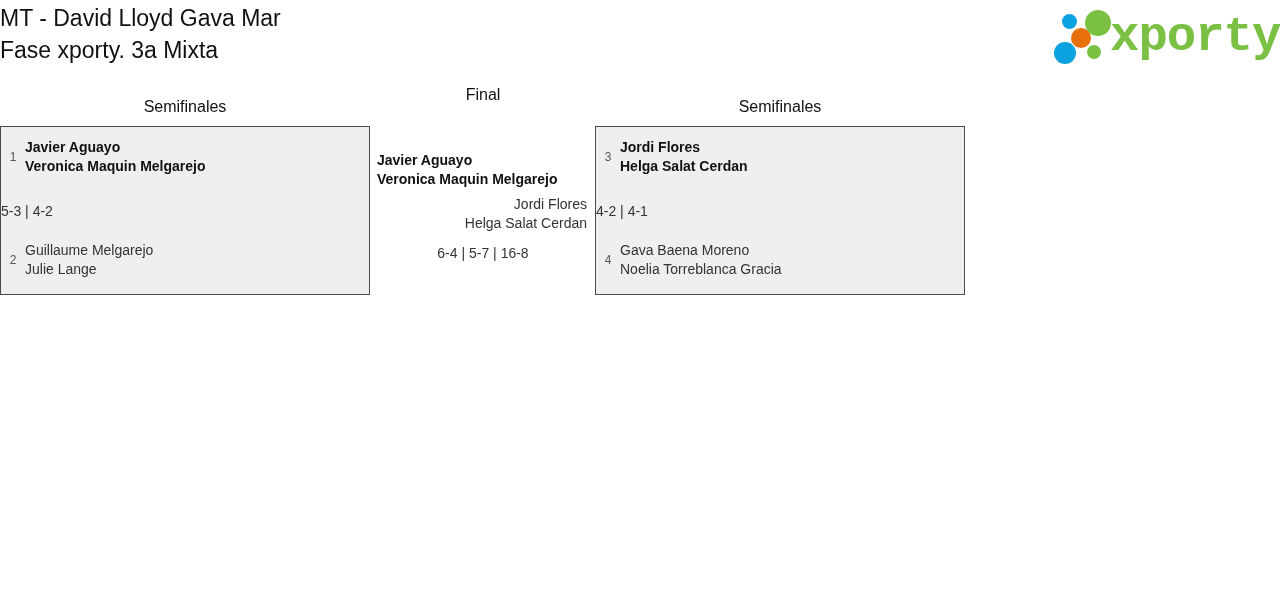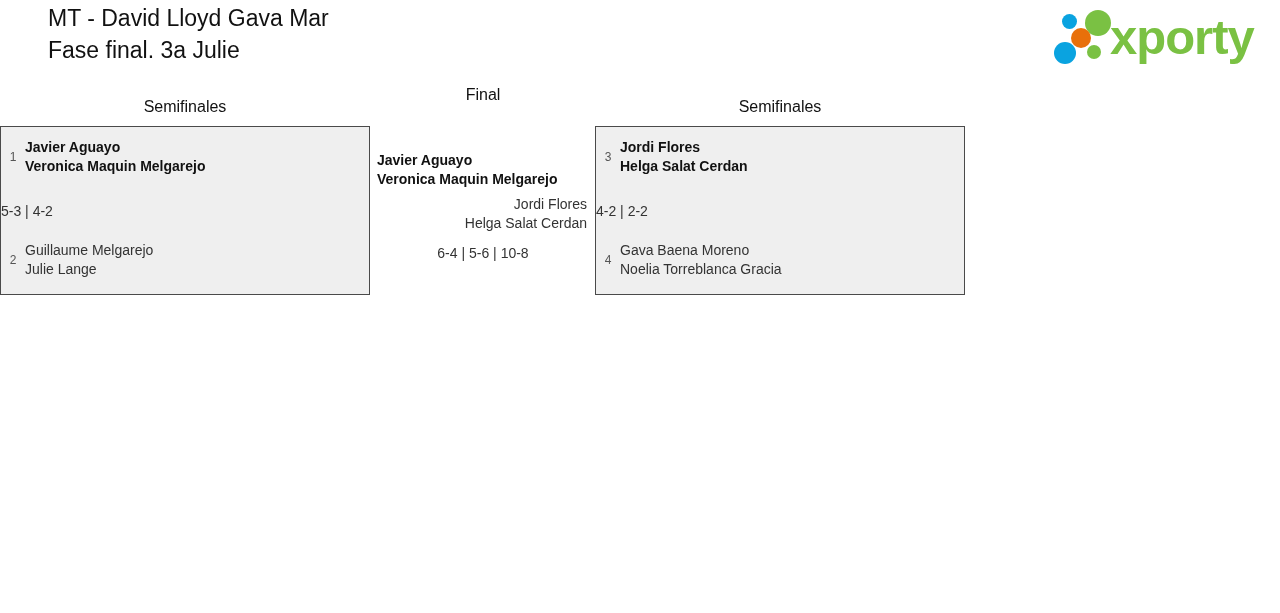--- a/index.html
+++ b/index.html
@@ -24,21 +24,21 @@
   }
   #tournament-title {
     position: absolute;
     left: 0px; top: 2px;
     font-size: 23px;
     line-height: 32px;
     font-weight: 400;
     color: #111111;
     white-space: nowrap;
   }
-  #tournament-title .line { display: block; padding-left: 48px; }
+  #tournament-title .line { display: block; }
 
   
   #brand-logo {
     position: absolute;
     right: 6px; top: 6px;
     width: 230px; height: 62px;
   }
   #logo-dots {
     position: absolute;
     left: 8px; top: 2px;
@@ -51,20 +51,21 @@
   .dot-blue-lg   { left: 2px;  top: 34px; width: 22px; height: 22px; background: #0aa3e0; }
   .dot-green-sm  { left: 35px; top: 37px; width: 14px; height: 14px; background: #7ac143; }
   #logo-wordmark {
     position: absolute;
     left: 66px; top: 0px;
     font-size: 49px;
     line-height: 62px;
     font-weight: 700;
     color: #7ac143;
     letter-spacing: -1px;
+    font-family: Liberation Mono, monospace;
   }
 
   
   #bracket {
     position: absolute;
     left: 0; top: 0;
     width: 1280px; height: 472px;
   }
   .round-title {
     position: absolute;
@@ -161,21 +162,21 @@
   #final-team-top .nm,
   #final-team-bottom .nm { display: block; }
 </style>
 </head>
 <body>
 
 <div id="header">
 
   <div id="tournament-title">
     <span class="line">MT - David Lloyd Gava Mar</span>
-    <span class="line">Fase final. 3a Julie</span>
+    <span class="line">Fase xporty. 3a Mixta</span>
   </div>
 
   <div id="brand-logo">
     <div id="logo-dots">
       <span class="dot dot-blue-sm"></span>
       <span class="dot dot-green-lg"></span>
       <span class="dot dot-orange"></span>
       <span class="dot dot-blue-lg"></span>
       <span class="dot dot-green-sm"></span>
     </div>
@@ -212,40 +213,40 @@
 
   </div>
 
   <div id="match-final">
 
     <div id="final-team-top">
       <span class="nm">Javier Aguayo</span>
       <span class="nm">Veronica Maquin Melgarejo</span>
     </div>
 
-    <div id="final-score">6-4 | 5-6 | 10-8</div>
+    <div id="final-score">6-4 | 5-7 | 16-8</div>
 
   </div>
 
   <div id="final-team-bottom">
     <span class="nm">Jordi Flores</span>
     <span class="nm">Helga Salat Cerdan</span>
   </div>
 
   <div class="match-box" id="match-sf2">
 
     <div class="team team-top winner">
       <span class="seed">3</span>
       <span class="names">
         <span class="nm">Jordi Flores</span>
         <span class="nm">Helga Salat Cerdan</span>
       </span>
     </div>
 
-    <div class="match-score">4-2 | 2-2</div>
+    <div class="match-score">4-2 | 4-1</div>
 
     <div class="team team-bottom loser">
       <span class="seed">4</span>
       <span class="names">
         <span class="nm">Gava Baena Moreno</span>
         <span class="nm">Noelia Torreblanca Gracia</span>
       </span>
     </div>
 
   </div>

